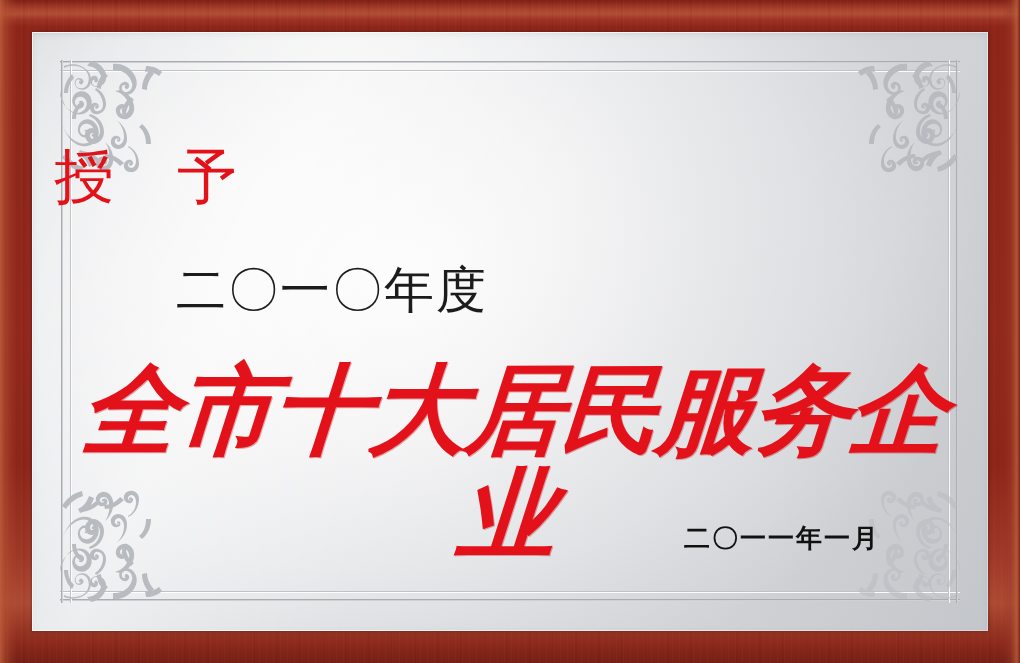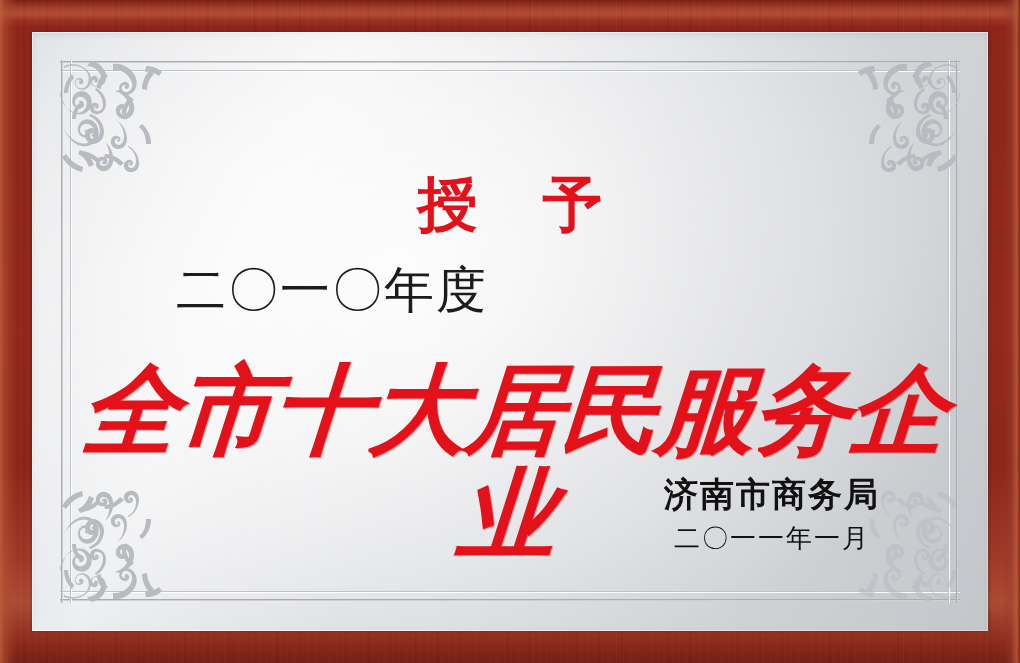--- a/index.html
+++ b/index.html
@@ -161,29 +161,28 @@
     position: absolute;
     inset: 0;
     z-index: 4;
   }
 
   .line-award {
     position: absolute;
     top: 114px;
     left: 0;
     right: 0;
-    text-align: center;
+    text-align: left;
     color: #e3121a;
     font-size: 60px;
     line-height: 1;
     letter-spacing: 22px;
     text-indent: 22px;
-    font-weight: 700;
+    font-weight: 400;
     font-family: "DejaVu Serif", "Liberation Serif", serif;
-    margin-top: 28px;
   }
 
   .line-year {
     position: absolute;
     top: 233px;
     left: 138px;
     color: #1c1c1c;
     font-size: 50px;
     line-height: 1;
     letter-spacing: 2px;
@@ -219,21 +218,21 @@
     font-size: 34px;
     line-height: 1.1;
     font-weight: 700;
     letter-spacing: 2px;
     font-family: "DejaVu Sans", "Liberation Sans", sans-serif;
   }
   .sig-date {
     margin-top: 11px;
     font-size: 26px;
     line-height: 1.1;
-    font-weight: 400;
+    font-weight: 700;
     letter-spacing: 2px;
     font-family: "DejaVu Sans", "Liberation Sans", sans-serif;
   }
 </style>
 </head>
 <body>
 
 <div class="plaque">
 
   <div class="frame-wood">
@@ -369,19 +368,18 @@
     </div>
 
     <div class="content">
       <div class="line-award">授 予</div>
 
       <div class="line-year">二〇一〇年度</div>
 
       <div class="line-title">全市十大居民服务企业</div>
 
       <div class="signature">
-        <div class="sig-org">济南市商务局</div>
         <div class="sig-date">二〇一一年一月</div>
       </div>
     </div>
 
   </div>
 </div>
 
 </body></html>

